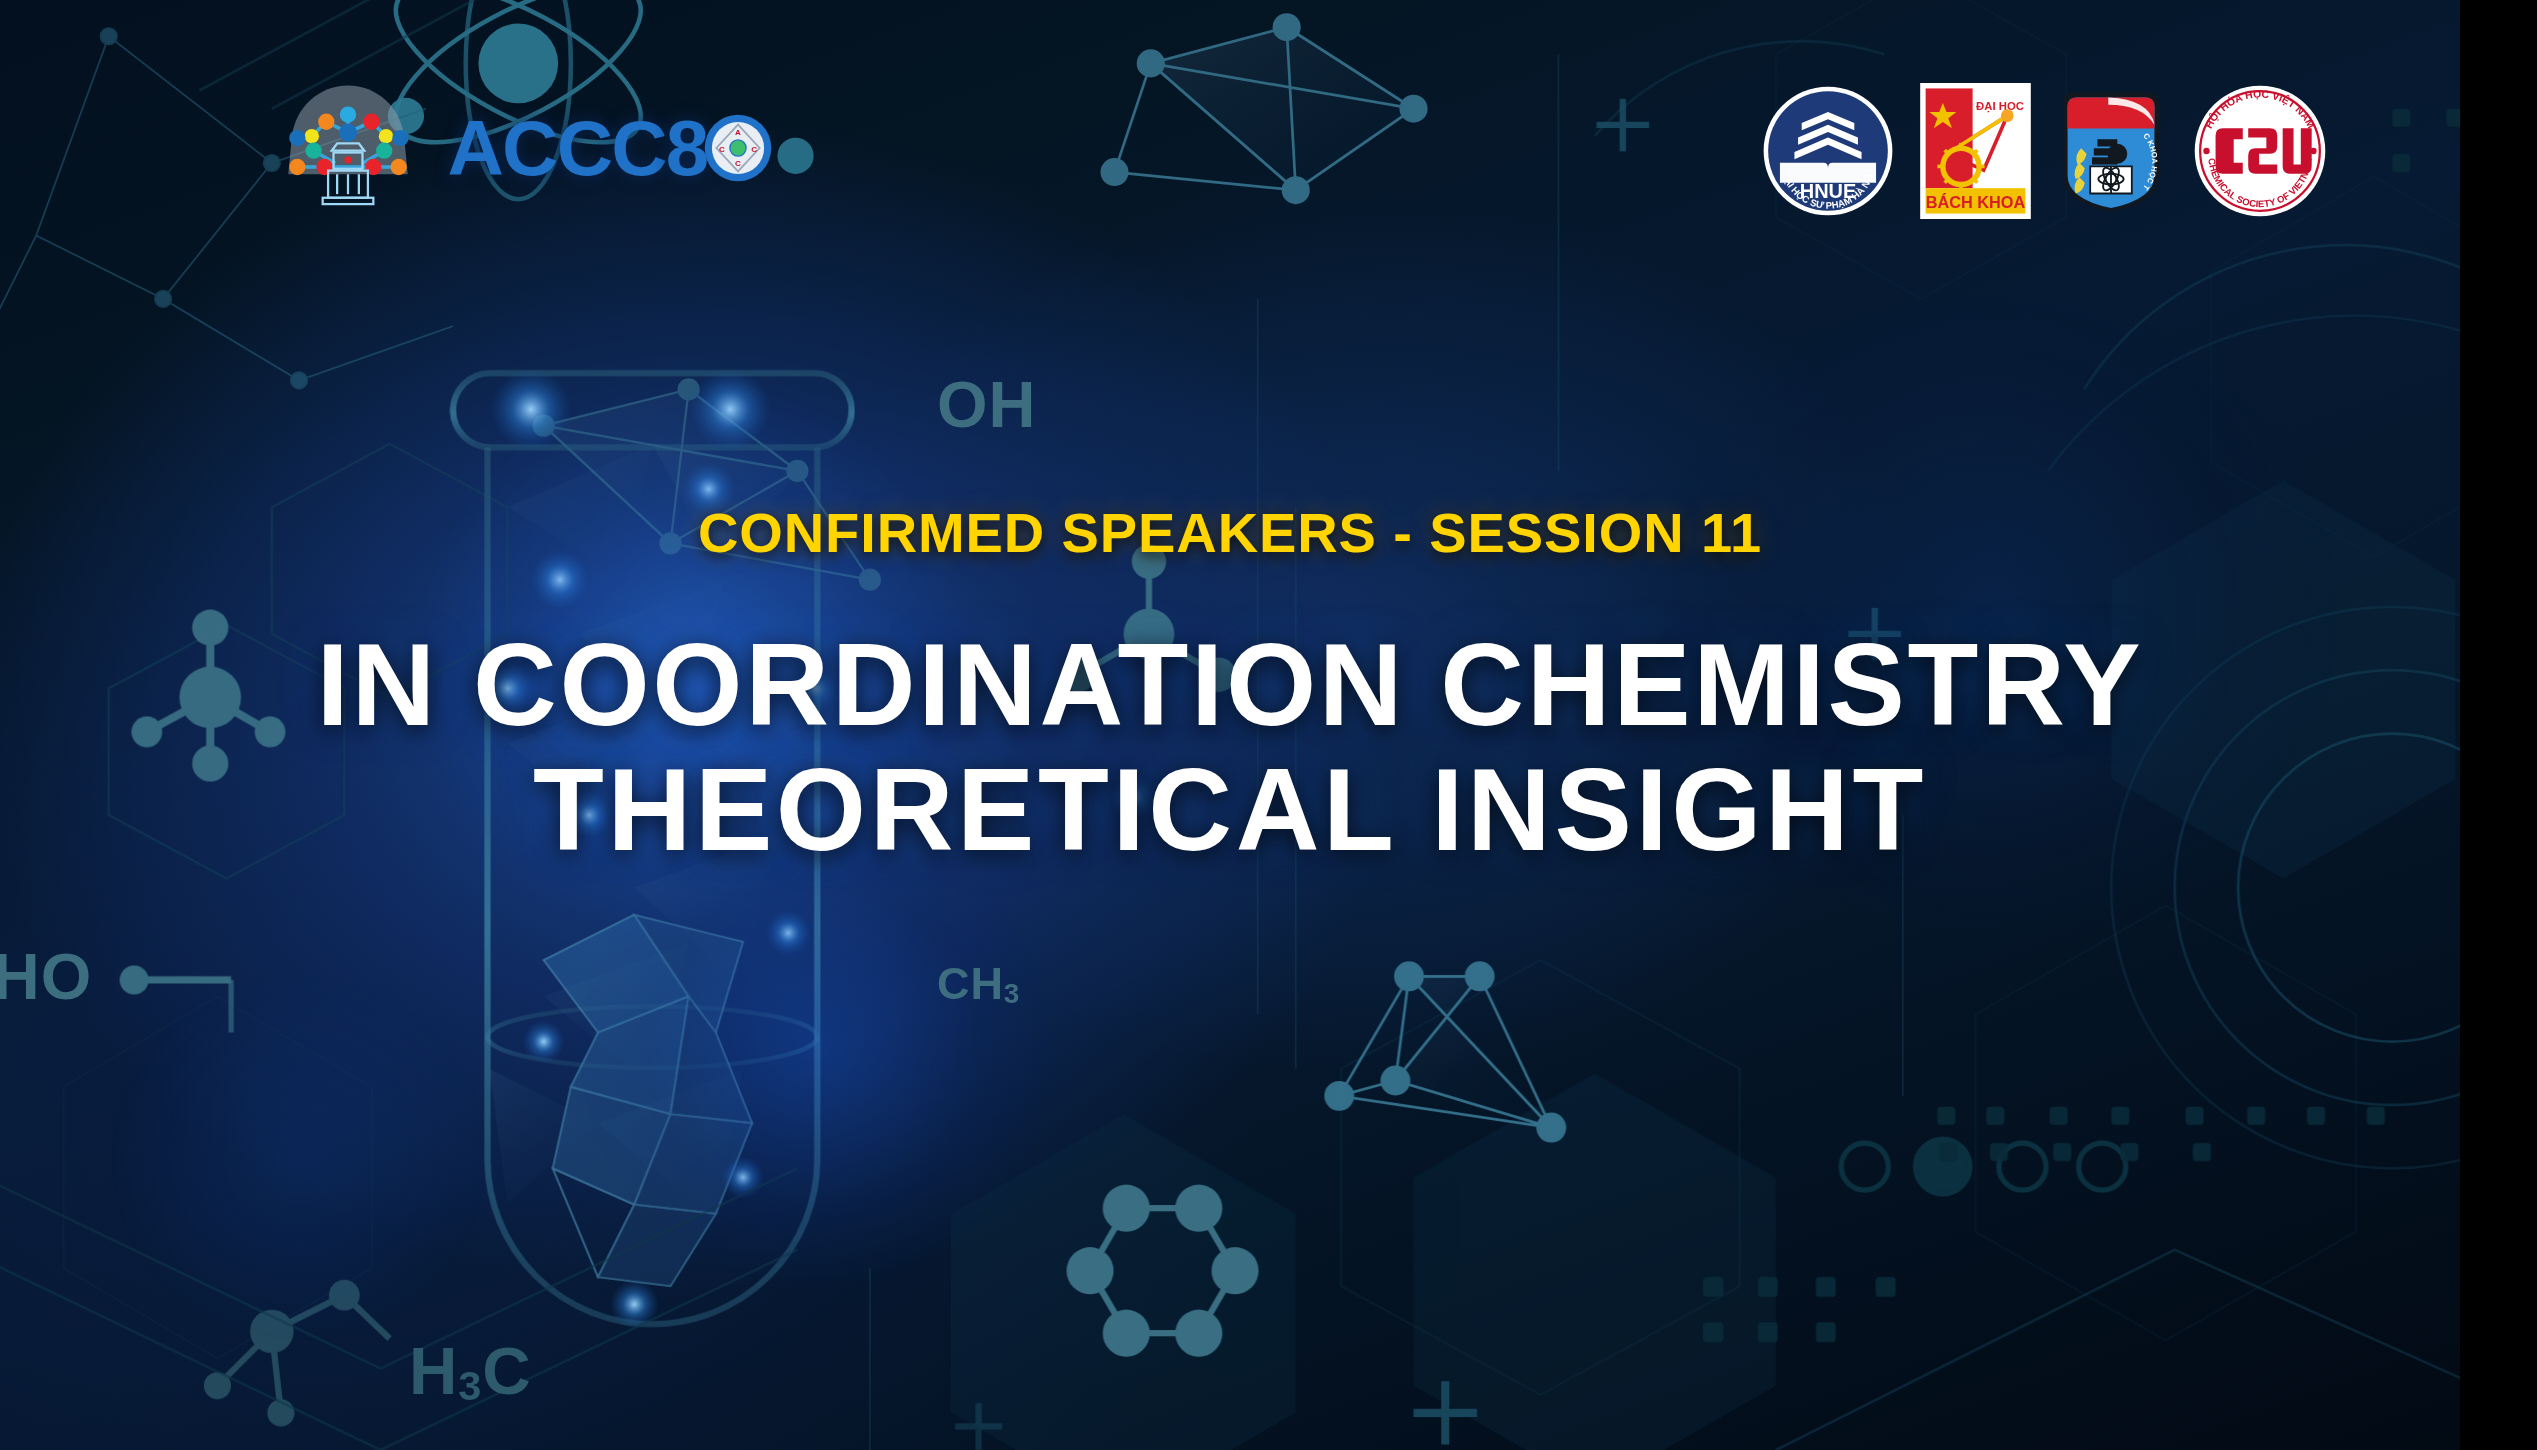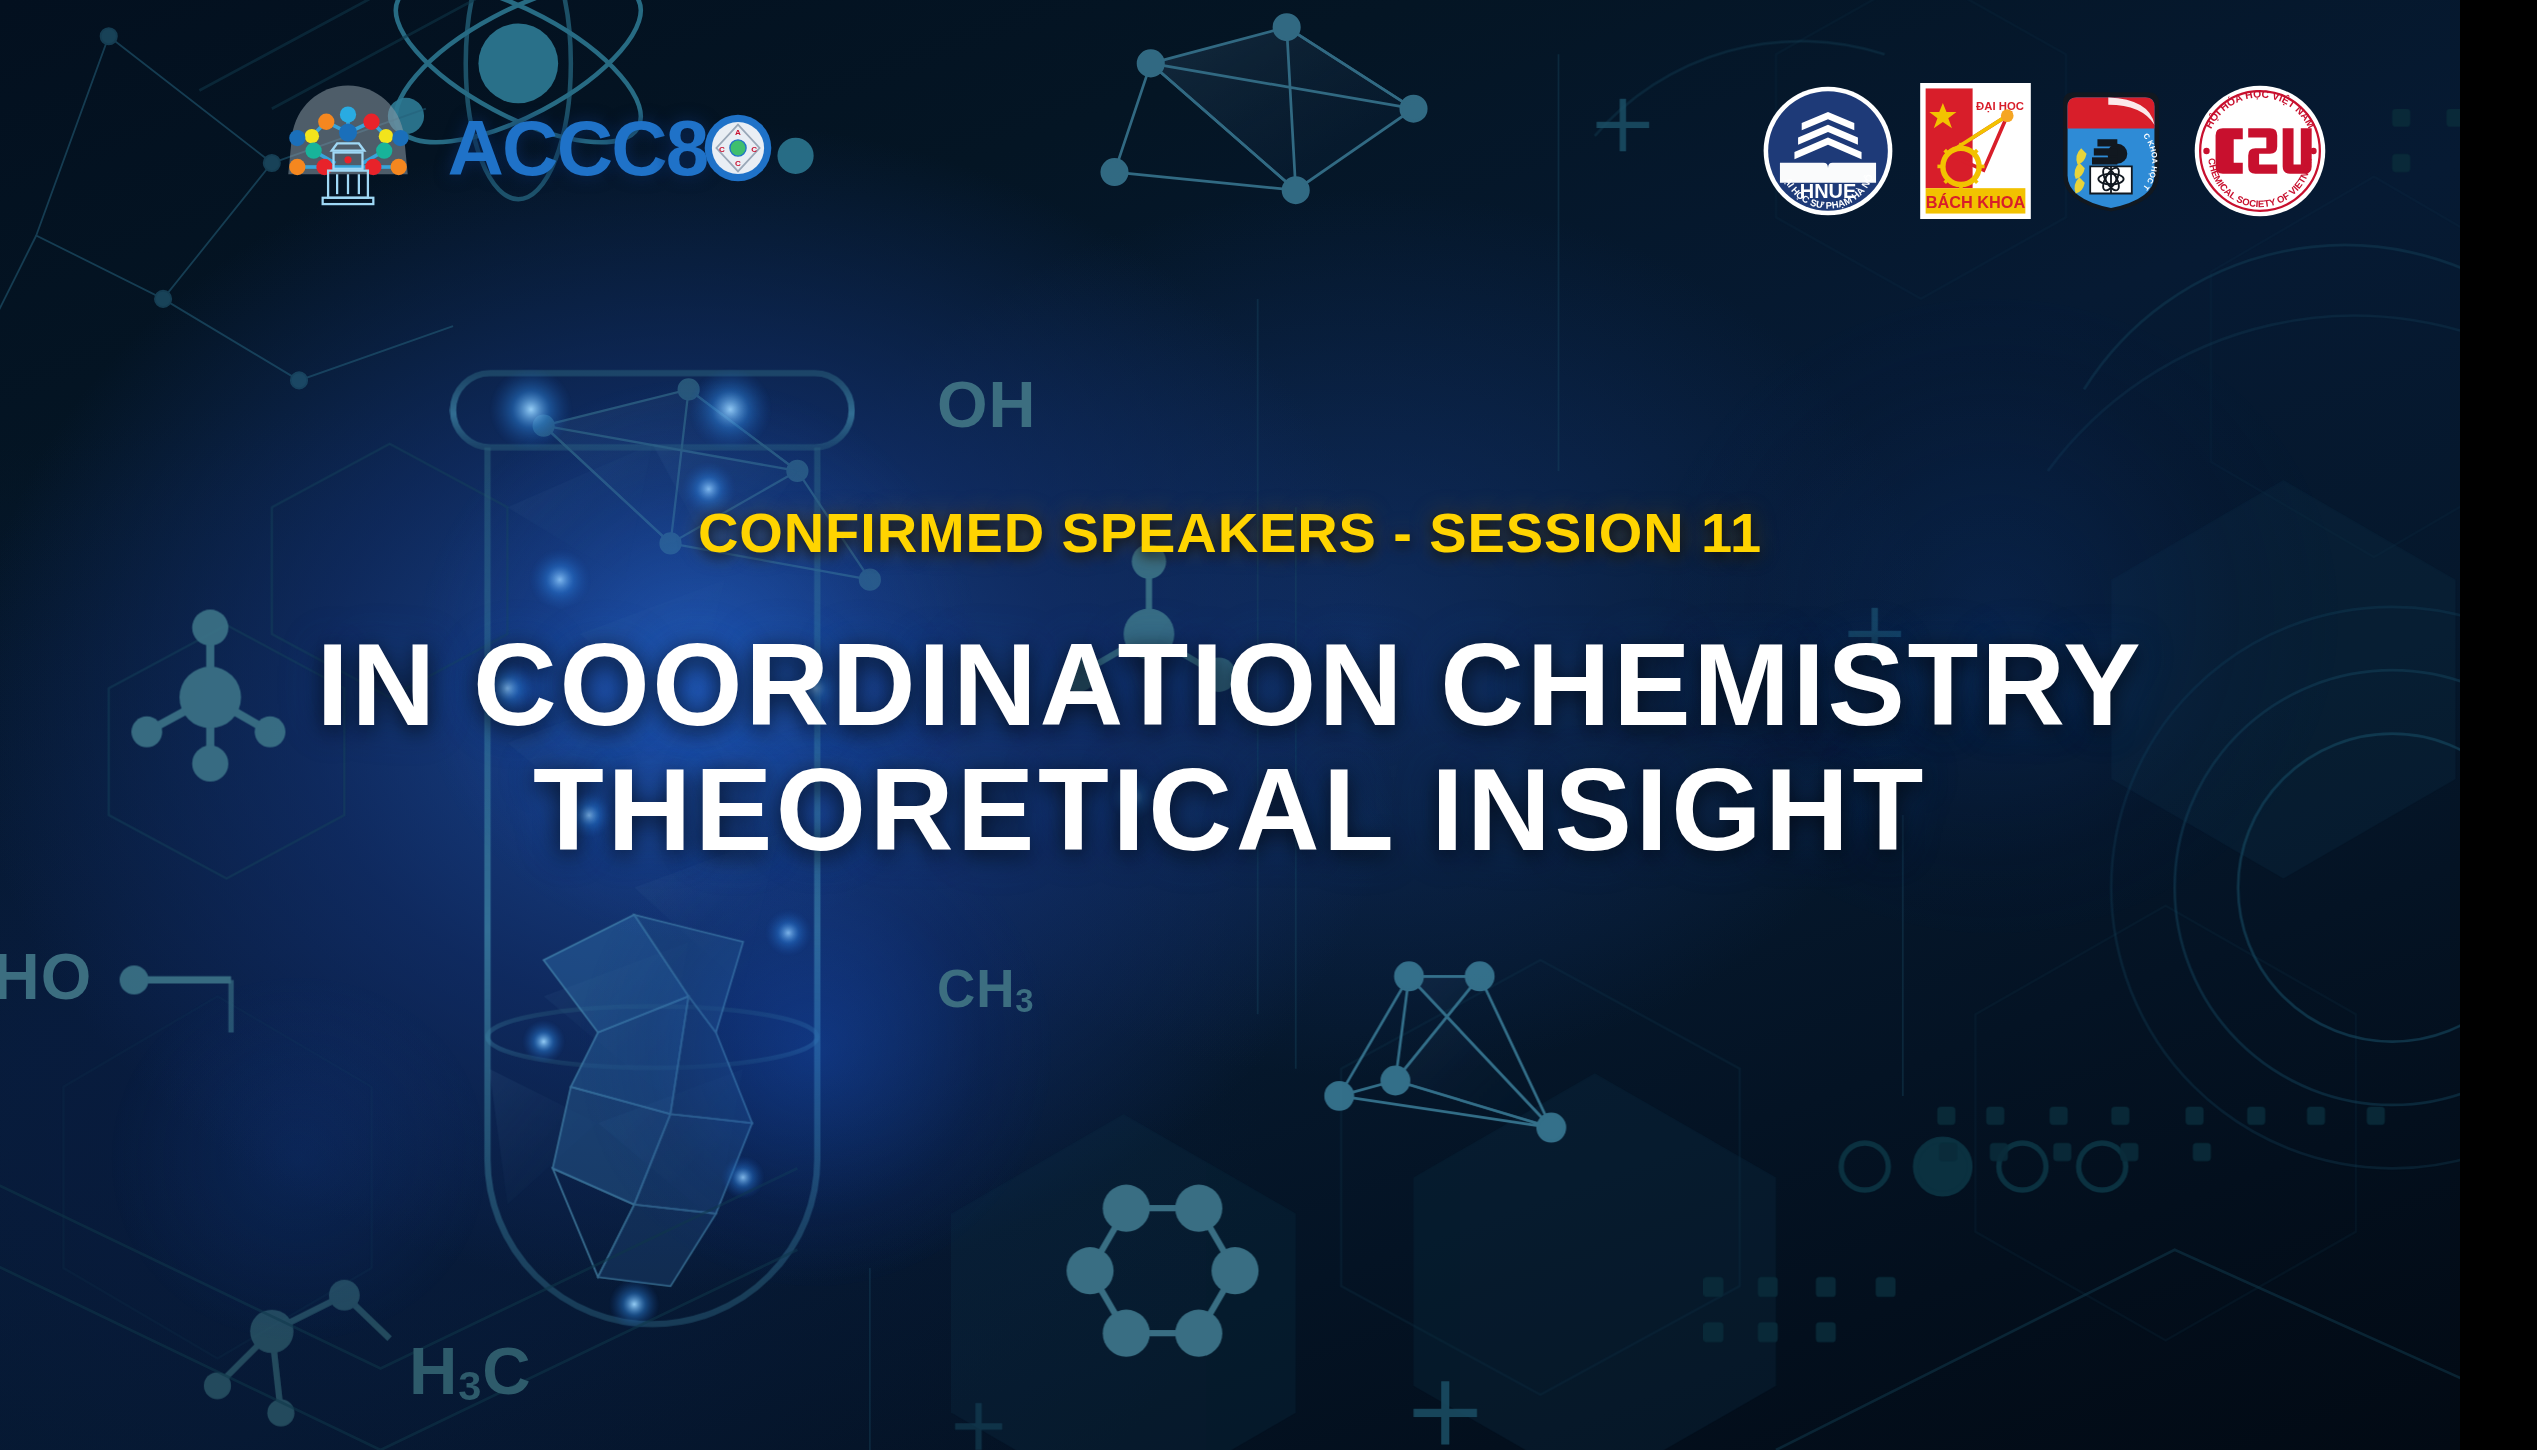--- a/index.html
+++ b/index.html
@@ -106,21 +106,21 @@
   
   .formula {
     position:absolute;
     color:#3C6E80;
     font-weight:bold;
     letter-spacing:0.9px;
     user-select:none;
   }
   .formula sub { font-size:0.62em; vertical-align:baseline; position:relative; top:0.14em; }
   .f-oh   { left:937px; top:367px;  font-size:65px; }
-  .f-ch3  { left:937px; top:958px; font-size:53px; }
+  .f-ch3  { left:937px; top:958px; font-size:45px; }
   .f-ho   { left:-7.2px;   top:939px; font-size:65px; }
   .f-h3c  { left:409px;  top:1332px; font-size:67px; color:#2E5B6B; }
 </style>
 </head>
 <body>
 
 <div id="banner">
 
   <svg class="bg-svg" viewBox="0 0 2801 1601" preserveAspectRatio="none">
     <defs>

